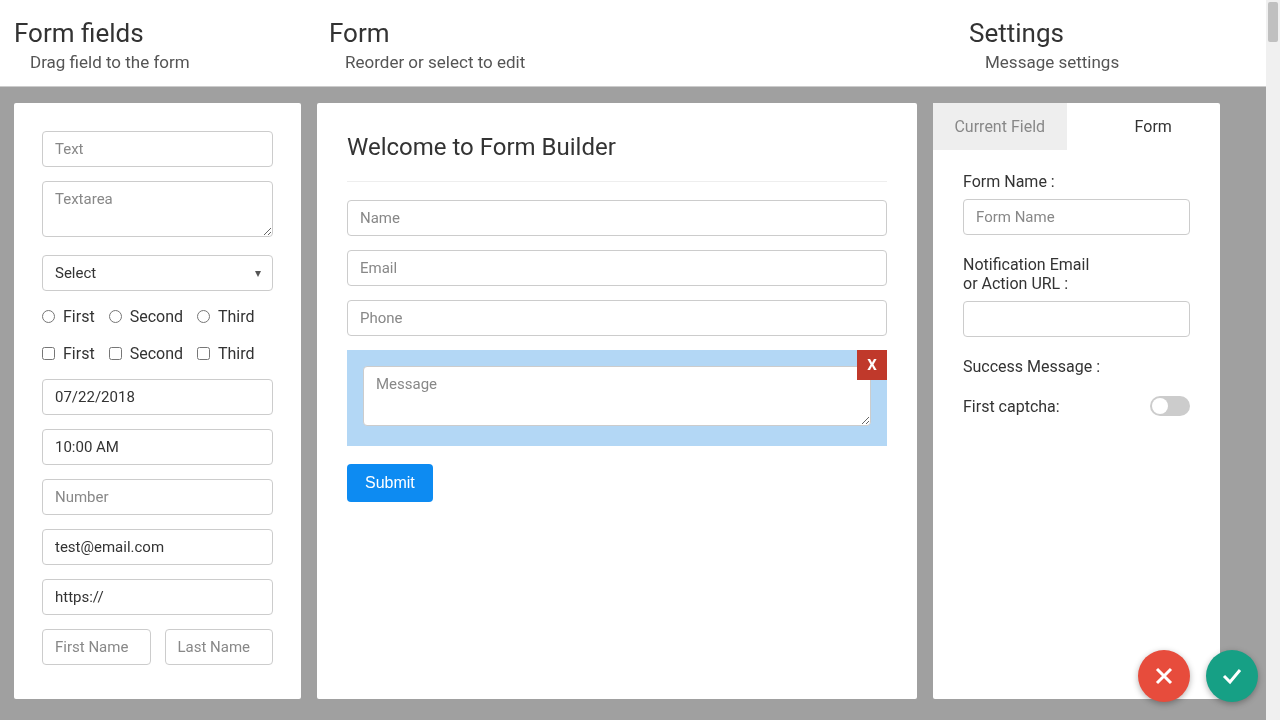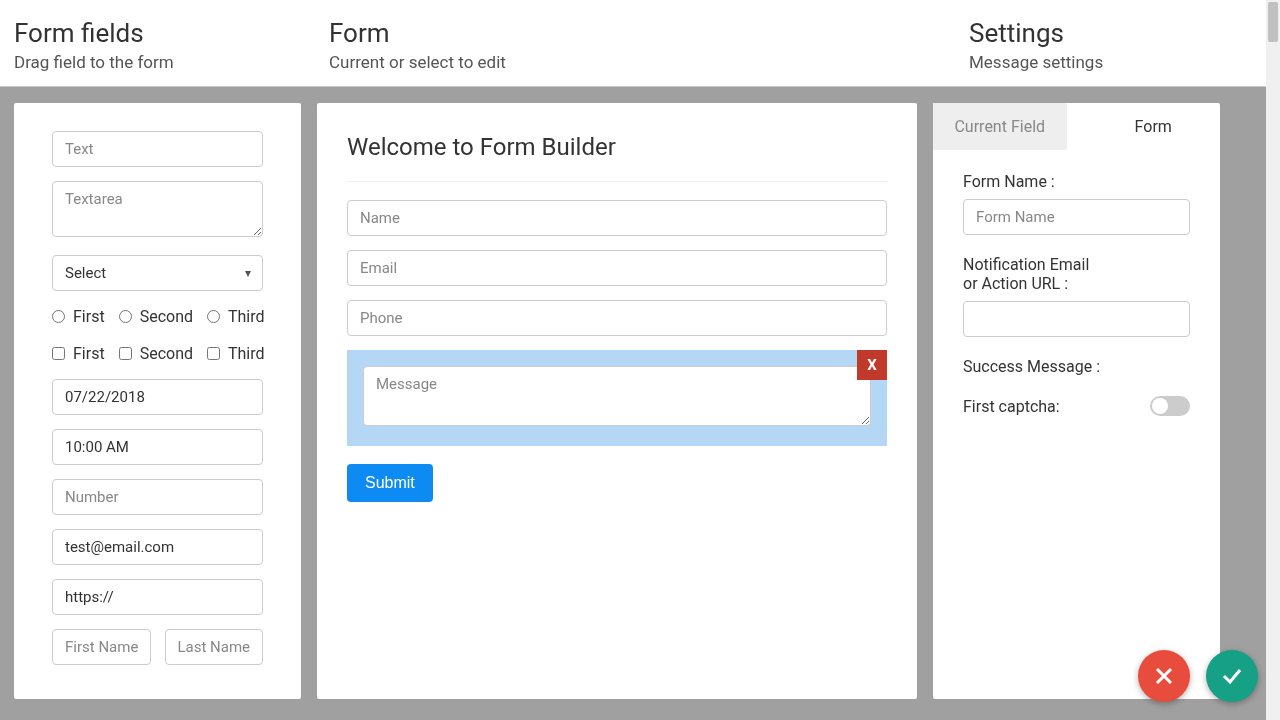--- a/index.html
+++ b/index.html
@@ -3,24 +3,24 @@
 <meta charset="utf-8">
 <style>
   * { box-sizing: border-box; margin: 0; padding: 0; }
   body { font-family: -apple-system, BlinkMacSystemFont, "Segoe UI", Roboto, sans-serif; background: #a0a0a0; width:1280px; height:720px; overflow:hidden; position:relative;}
   .topbar { background:#fff; display:flex; border-bottom:1px solid #ccc; }
   .topcol { padding:18px 14px 14px; }
   .topcol.t1 { width:315px; }
   .topcol.t2 { width:640px; }
   .topcol.t3 { flex:1; }
   .topcol h1 { font-size:26px; font-weight:400; color:#333; margin-bottom:4px;}
-  .topcol p { font-size:17px; color:#555;}
+  .topcol p { font-size:17px; color:#555;margin-left:16px;}
   .workspace { display:flex; gap:16px; padding:16px 14px 0; }
   .panel { background:#fff; border-radius:2px; }
-  .panel.left { width:287px; padding:28px 38px 20px;}
+  .panel.left { width:287px; padding:28px 28px 20px;}
   .panel.center { width:600px; padding:30px;}
   .panel.right { width:287px; padding:0;}
   .panel.left > * { margin-bottom:14px;}
   input[type=text], textarea, select {
     width:100%; padding:8px 12px; border:1px solid #ccc; border-radius:4px;
     font-size:15px; color:#333; font-family:inherit; background:#fff;
   }
   input::placeholder, textarea::placeholder { color:#888;}
   textarea { resize:vertical; height:56px;}
   select { appearance:none; background:linear-gradient(#fff,#fff); }
@@ -57,21 +57,21 @@
 </head>
 <body>
 
 <div class="topbar">
   <div class="topcol t1">
     <h1>Form fields</h1>
     <p>Drag field to the form</p>
   </div>
   <div class="topcol t2">
     <h1>Form</h1>
-    <p>Current or select to edit</p>
+    <p>Reorder or select to edit</p>
   </div>
   <div class="topcol t3">
     <h1>Settings</h1>
     <p>Message settings</p>
   </div>
 </div>
 
 <div class="workspace">
 
   <div class="panel left">

